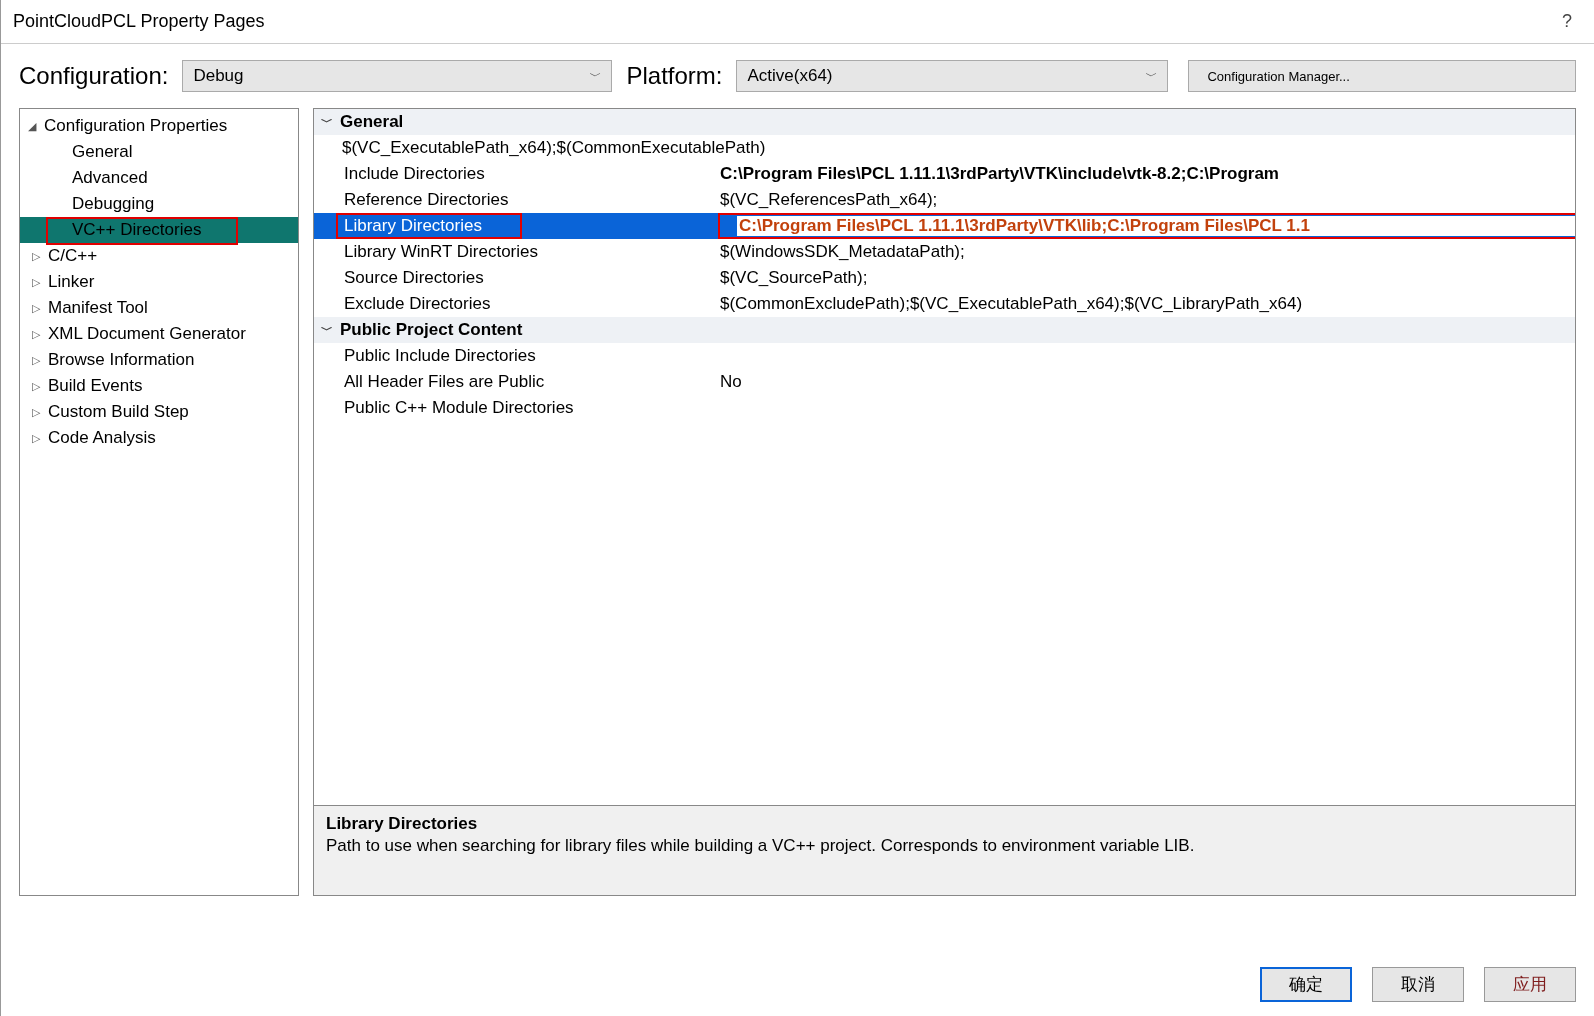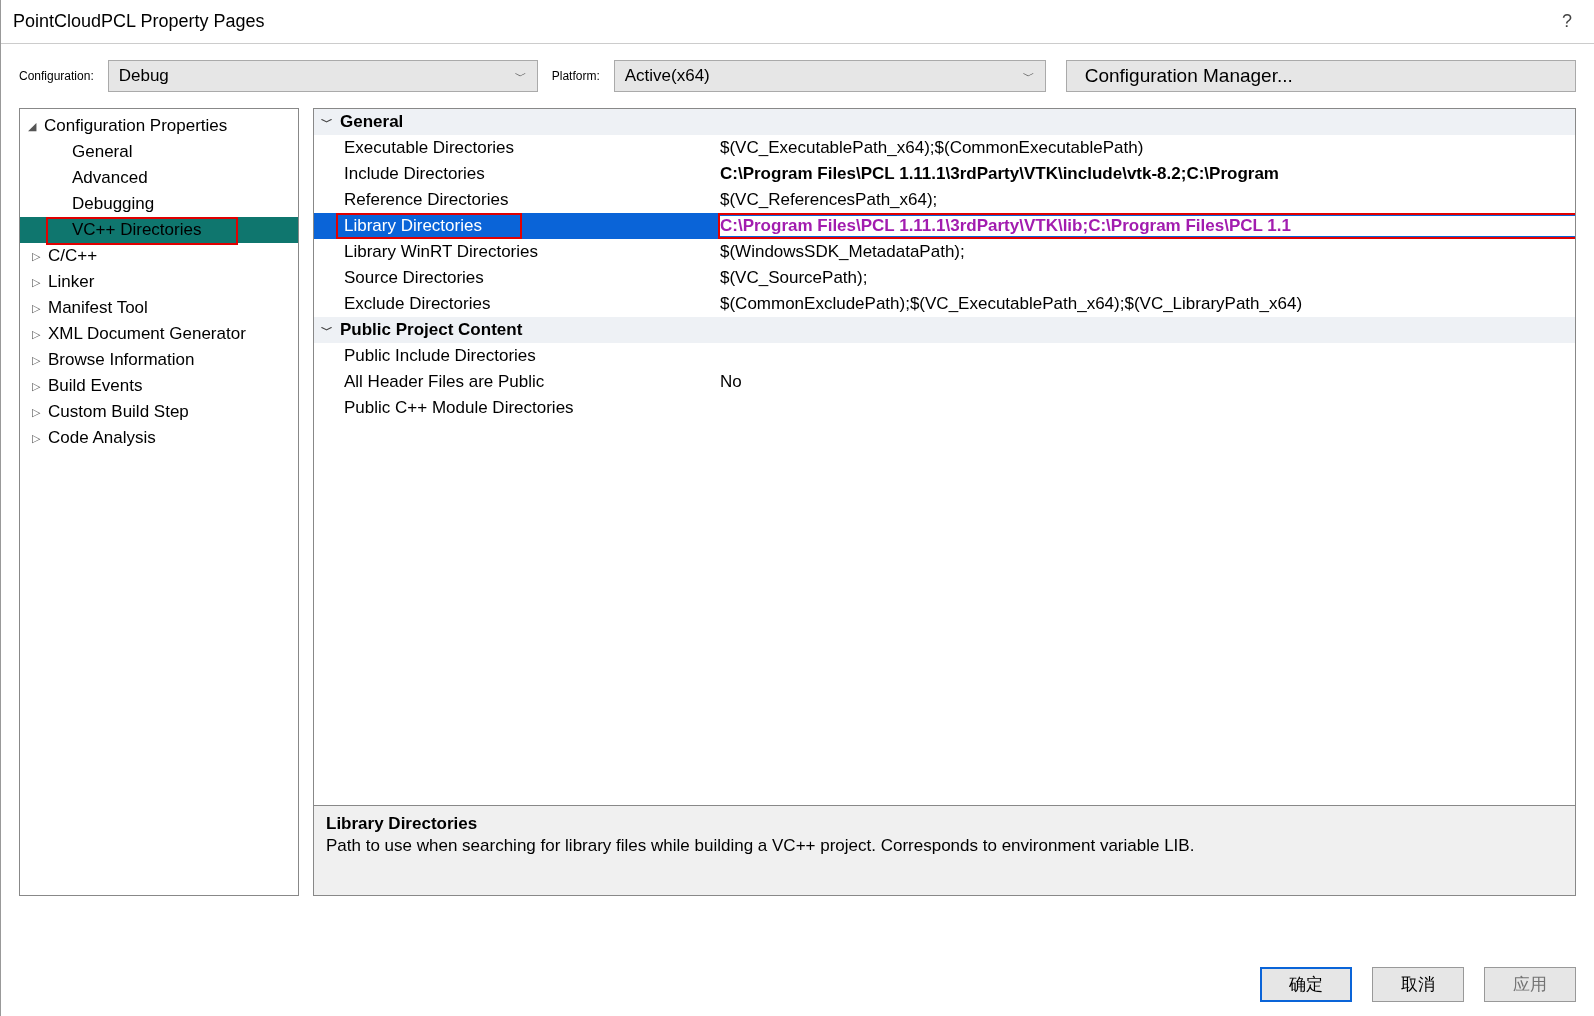--- a/index.html
+++ b/index.html
@@ -26,40 +26,40 @@
 }
 .titlebar .title { flex: 1; }
 .titlebar .help { font-size: 18px; padding: 0 10px; color: #444; }
 
 .config-row {
   display: flex;
   align-items: center;
   padding: 16px 18px 16px 18px;
   gap: 14px;
 }
-.config-row label { font-size: 12px; }
+.config-row label { font-size: 24px; }
 .dropdown {
   display: flex;
   align-items: center;
   justify-content: space-between;
   background: #e6e6e6;
   border: 1px solid #aaa;
   height: 32px;
   padding: 0 10px;
   font-size: 17px;
 }
 .dropdown .chev { font-size: 12px; color:#555; }
 .dropdown.config { width: 430px; }
 .dropdown.platform { width: 432px; }
 .btn-cm {
   height: 32px;
   background: #e6e6e6;
   border: 1px solid #aaa;
   padding: 0 18px;
-  font-size: 19px;
+  font-size: 13px;
   display: flex;
   align-items: center;
   flex: 1;
   margin-left: 6px;
   min-width: 200px;
   overflow: hidden;
 }
 
 .main {
   display: flex;
@@ -140,22 +140,23 @@
   white-space: nowrap;
   overflow: hidden;
   padding-left: 2px;
 }
 .grid-row.selected {
   background: #0a64d8;
   color: #fff;
 }
 .grid-row.selected .value {
   background: #fff;
-  color: #a21caf;
+  color: #c2410c;
   font-weight: 700;
+  margin-left: 19px;
 }
 .grid-row.boldval .value { font-weight: 700; }
 
 .desc {
   border: 1px solid #888;
   border-top: none;
   height: 90px;
   background: #f0f0f0;
   padding: 8px 12px;
   font-size: 17px;
@@ -174,21 +175,21 @@
   width: 92px;
   height: 35px;
   background: #e6e6e6;
   border: 1px solid #999;
   font-size: 17px;
   display: flex;
   align-items: center;
   justify-content: center;
 }
 .btn.primary { border: 2px solid #0a64d8; }
-.btn.disabled { color: #737373; }
+.btn.disabled { color: #7f1d1d; }
 
 .redbox-prop-label {
   position: absolute;
   border: 2px solid #e00000;
   pointer-events: none;
 }
 .redbox-prop-value {
   position: absolute;
   border: 2px solid #e00000;
   pointer-events: none;
@@ -282,21 +283,20 @@
 
     <div class="propgrid">
       <div class="grid" id="grid">
 
         <div class="grid-row group">
             <span class="exp">﹀</span>
             <span class="label">General</span>
           </div>
           <div class="grid-row">
             <span class="exp"></span>
-            <span class="label">Executable Directories</span>
             <span class="value">$(VC_ExecutablePath_x64);$(CommonExecutablePath)</span>
           </div>
           <div class="grid-row boldval">
             <span class="exp"></span>
             <span class="label">Include Directories</span>
             <span class="value">C:\Program Files\PCL 1.11.1\3rdParty\VTK\include\vtk-8.2;C:\Program</span>
           </div>
           <div class="grid-row">
             <span class="exp"></span>
             <span class="label">Reference Directories</span>

